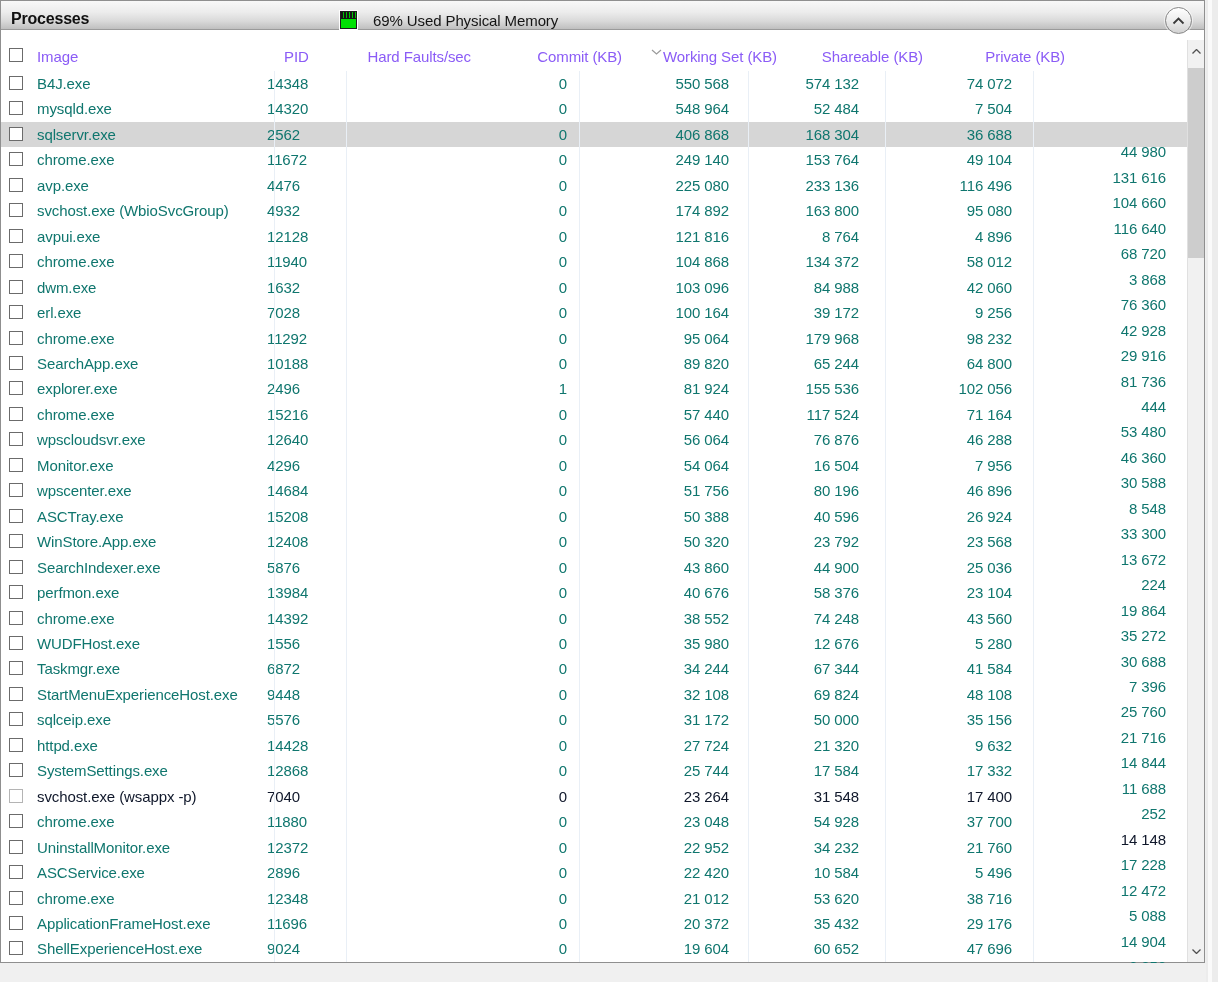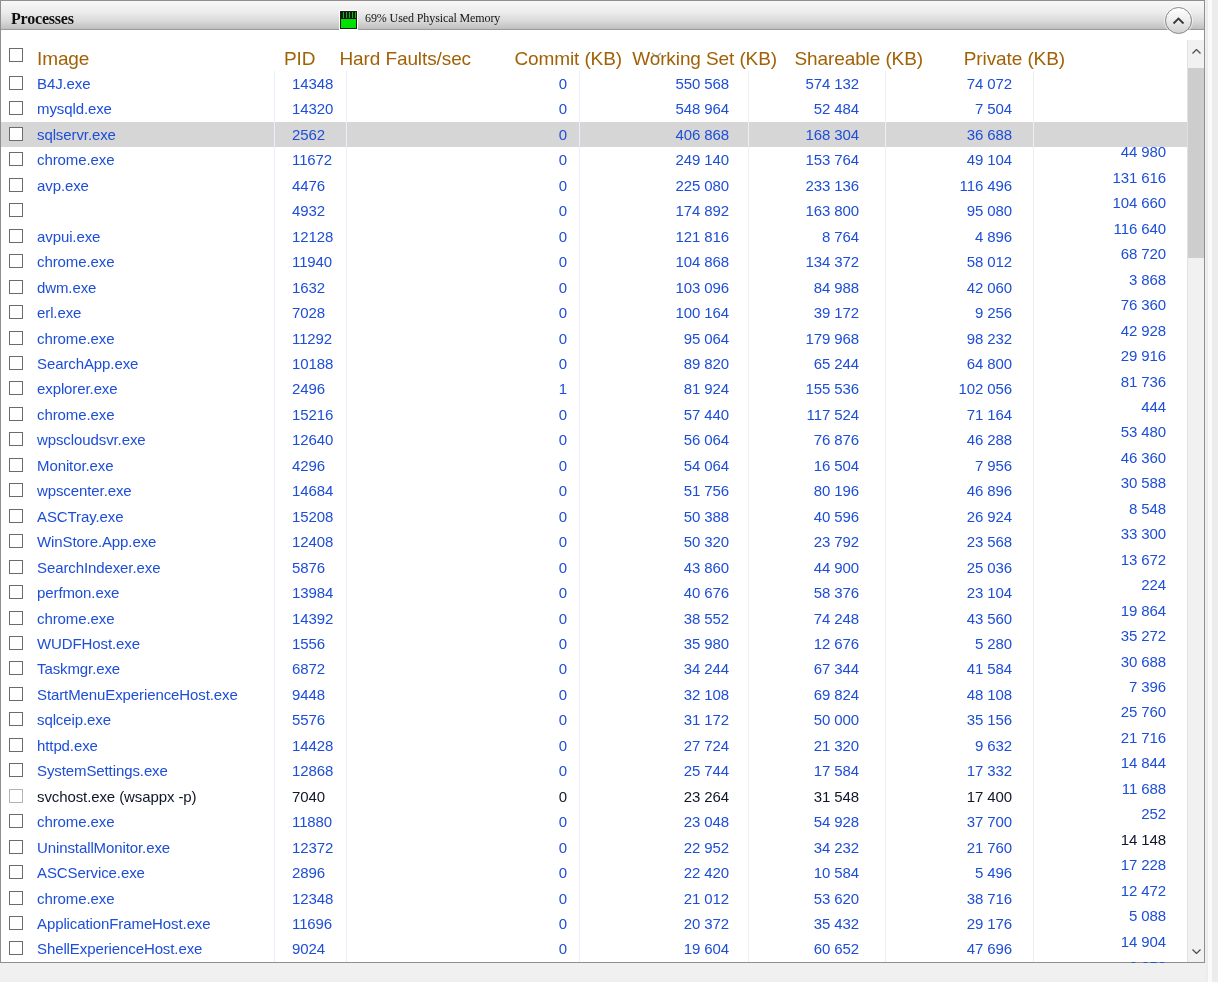--- a/index.html
+++ b/index.html
@@ -14,31 +14,30 @@
     width: 1205px; height: 963px;
     background: #ffffff;
     border: 1px solid #8f8f8f;
   }
   
   .header-bar {
     position: relative;
     height: 29px;
     background: linear-gradient(180deg, #f8f8f8 0%, #ececec 40%, #d9d9d9 72%, #bfbfbf 100%);
     border-bottom: 1px solid #9a9a9a;
-    font-family: Liberation Serif, serif;
   }
   .title {
     position: absolute; left: 10px; top: 9px;
     font-size: 16px; font-weight: bold; color: #101010;
     letter-spacing: -0.2px;
   }
   .mem-status {
     position: absolute; left: 339px; top: 10px;
-    display: flex; align-items: flex-start; gap: 8px;
-    font-size: 12px; color: #141414; letter-spacing: -0.1px;
+    display: flex; align-items: center; gap: 16px;
+    font-size: 15px; color: #141414; letter-spacing: -0.1px;
   }
   .mem-icon {
     position: relative;
     width: 17px; height: 18px;
     background: #00e103;
     border: 1px solid #1c1c1c;
     box-shadow: 0 0 0 1px #ffffff;
   }
   .mem-icon::before {
     content: ''; position: absolute; left: 0; right: 0; top: 0; height: 6px;
@@ -57,21 +56,21 @@
   }
   
   .table-area {
     position: absolute; left: 0; top: 39px;
     width: 1203px; height: 922px;
     background: #fff;
   }
   .col-headers {
     position: absolute; left: 0; top: 0;
     width: 1084px; height: 31px;
-    font-size: 19px; color: #a16207; letter-spacing: -0.1px;
+    font-size: 15px; color: #8b5cf6; letter-spacing: -0.1px;
   }
   .hcell { position: absolute; top: 8px; white-space: nowrap; cursor: default; }
   .h-image   { left: 36px; }
   .h-pid     { left: 283px; }
   .h-hard_faults { right: 614px; }
   .h-commit      { right: 463px; }
   .h-working_set { right: 308px; }
   .h-shareable   { right: 162px; }
   .h-private     { right: 20px; }
   .sort-indicator { position: absolute; left: 650px; top: 1px; }
@@ -82,29 +81,29 @@
     border: 1px solid #6b6b6b;
   }
   .hdr-checkbox { top: 8px; }
   .rows {
     position: absolute; left: 0; top: 31px;
     width: 1186px;
   }
   .row {
     position: relative;
     width: 1186px; height: 25.457px;
-    font-size: 15px; color: #1d4ed8; letter-spacing: -0.1px;
+    font-size: 15px; color: #0f766e; letter-spacing: -0.1px;
   }
   .row.sel { background: #d6d6d6; }
   .row.dis { color: #0f172a; }
   .row.dis .row-checkbox { border-color: #b4b4b4; }
   .row-checkbox { top: 5px; }
   .cell { position: absolute; top: 0; line-height: 25.457px; white-space: nowrap; }
   .c-image   { left: 36px; }
-  .c-pid     { left: 291px; }
+  .c-pid     { left: 266px; }
   .c-hard_faults { right: 620px; }
   .c-commit      { right: 458px; }
   .c-working_set { right: 328px; margin-left: 11px; }
   .c-shareable   { right: 175px; }
   .c-private     { right: 21px; margin-top: 43px; }
   .vline {
     position: absolute; top: 31px; bottom: 0;
     width: 1px; background: #e9eff6; pointer-events: none;
   }
   
@@ -225,20 +224,21 @@
           <span class="cell c-image">avp.exe</span>
           <span class="cell c-pid">4476</span>
           <span class="cell c-hard_faults">0</span>
           <span class="cell c-commit">225 080</span>
           <span class="cell c-working_set">233 136</span>
           <span class="cell c-shareable">116 496</span>
           <span class="cell c-private">116 640</span>
         </div>
         <div class="row">
           <span class="row-checkbox"></span>
+          <span class="cell c-image">svchost.exe (WbioSvcGroup)</span>
           <span class="cell c-pid">4932</span>
           <span class="cell c-hard_faults">0</span>
           <span class="cell c-commit">174 892</span>
           <span class="cell c-working_set">163 800</span>
           <span class="cell c-shareable">95 080</span>
           <span class="cell c-private">68 720</span>
         </div>
         <div class="row">
           <span class="row-checkbox"></span>
           <span class="cell c-image">avpui.exe</span>

